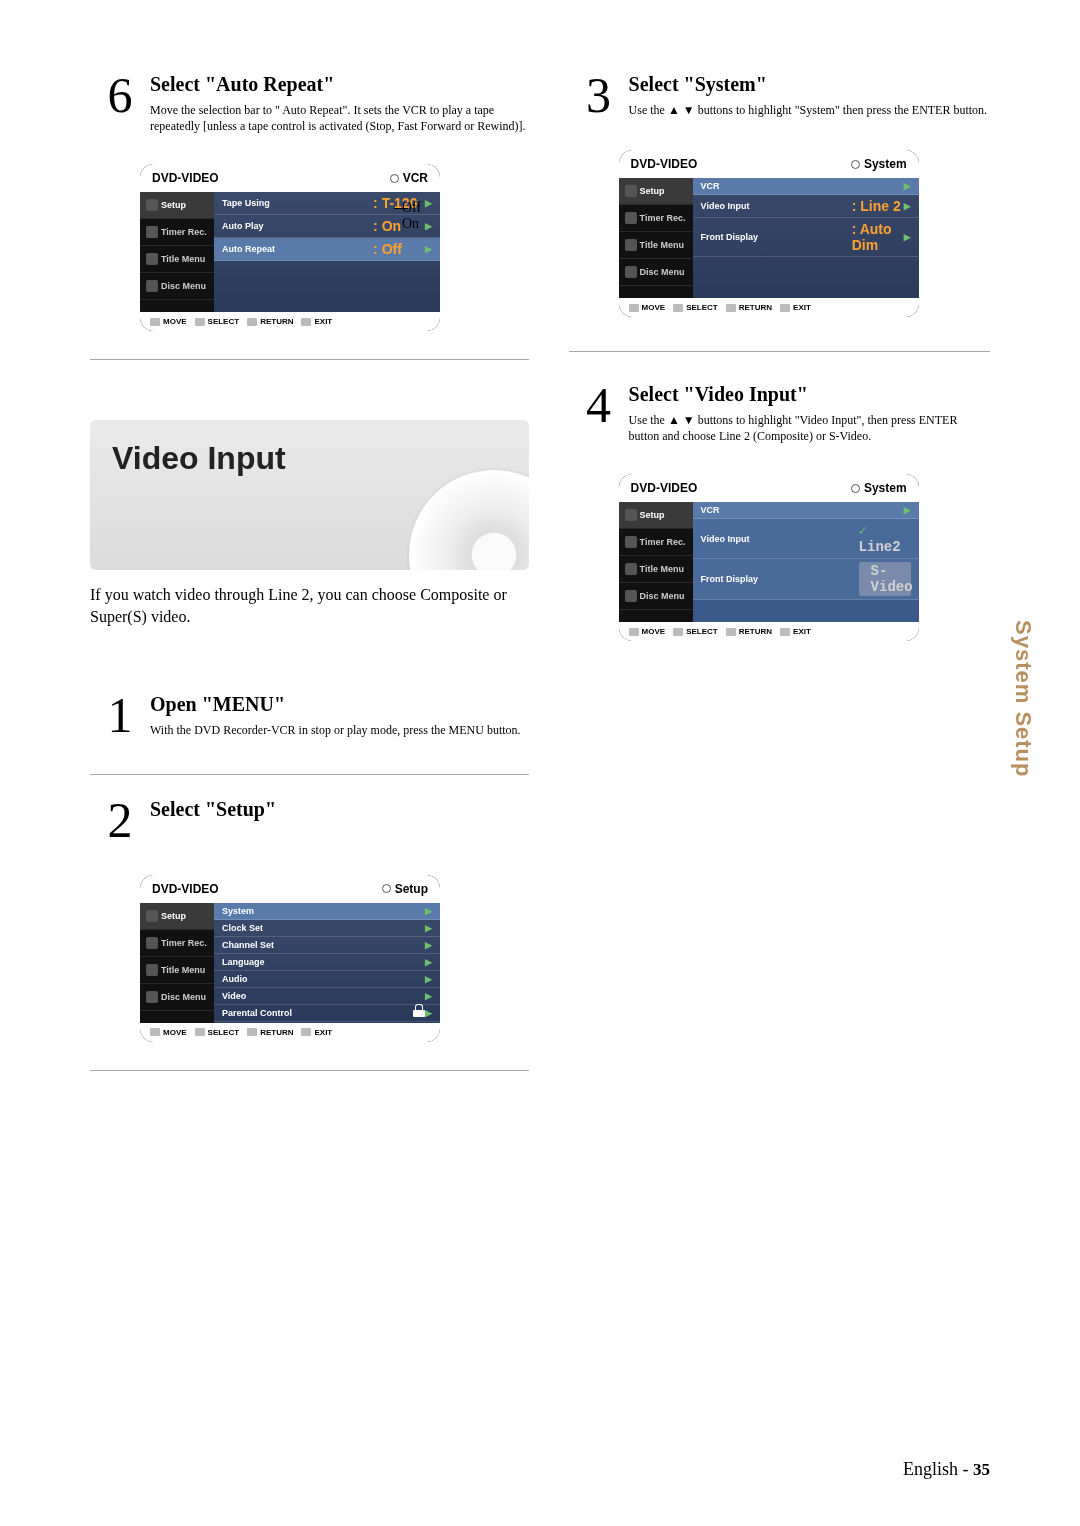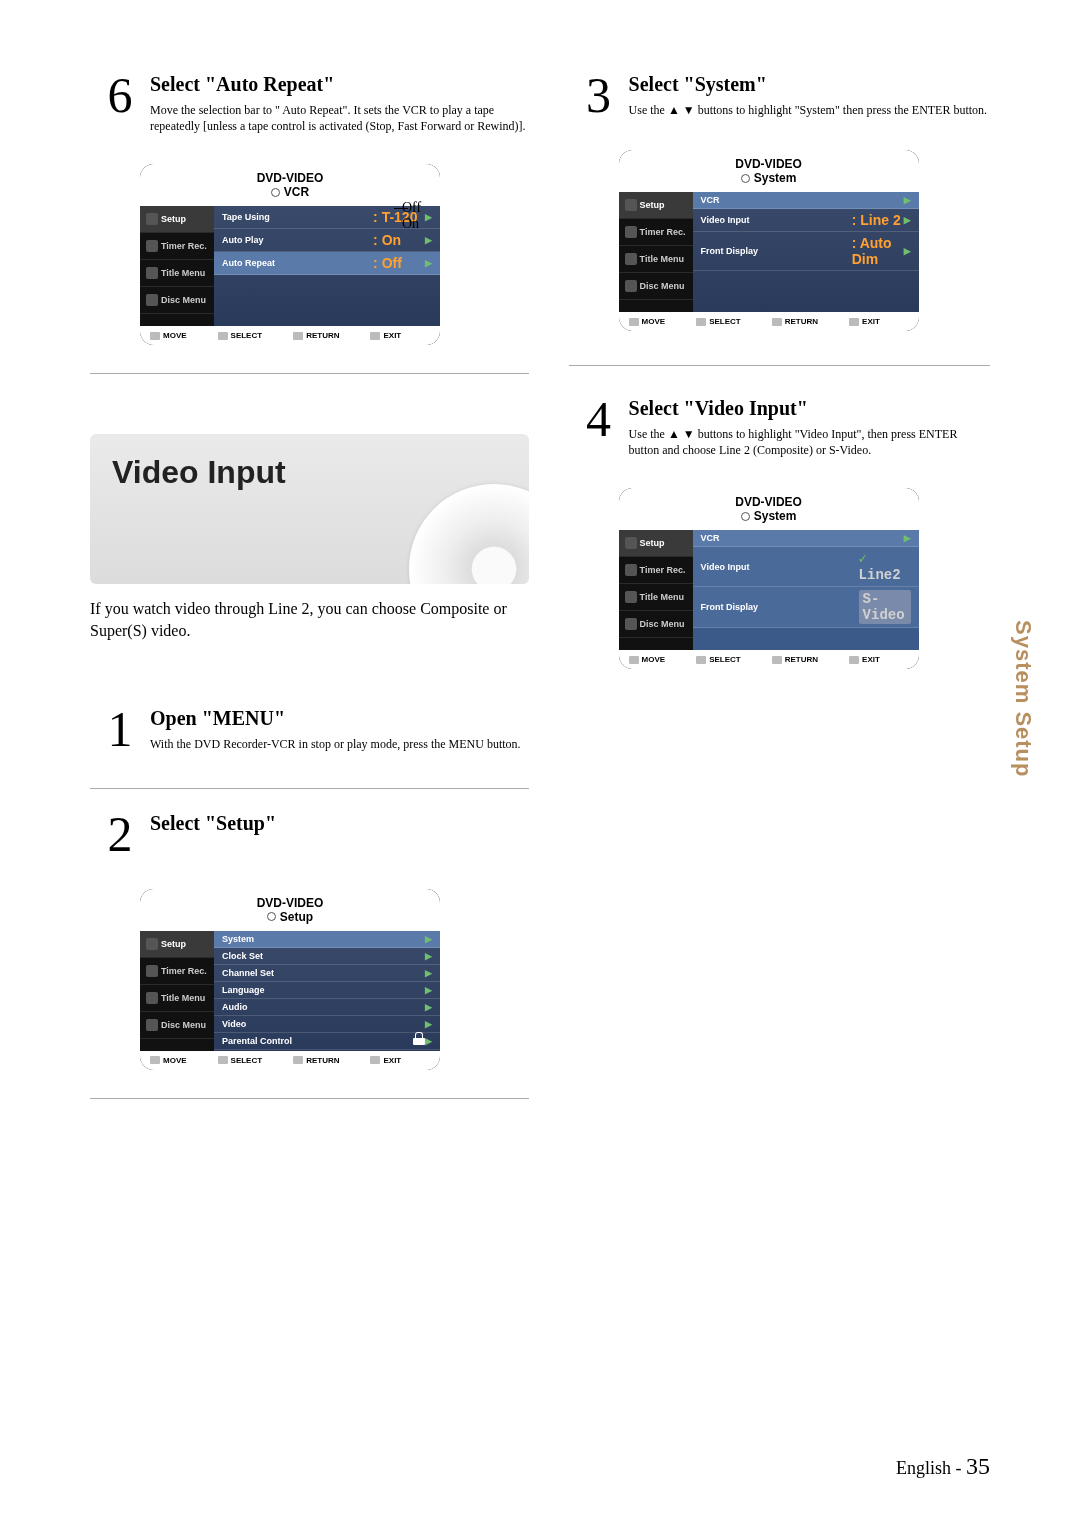--- a/index.html
+++ b/index.html
@@ -10,52 +10,52 @@
   .col-left { flex: 1.02; }
   .col-right { flex: 0.98; }
 
   .step { display: flex; margin-bottom: 18px; }
   .step-num { font-size: 50px; font-family: Georgia, serif; line-height: 1; width: 60px; text-align: center; font-weight: normal; }
   .step-body { flex: 1; padding-top: 3px; }
   .step-title { font-weight: bold; font-size: 20px; margin-bottom: 6px; font-family: Georgia, serif; }
   .step-desc { font-size: 12px; line-height: 1.35; font-family: Georgia, serif; }
 
   .osd { width: 300px; background: #2b2b2b; border-radius: 14px; margin: 12px 0 12px 50px; position: relative; overflow: visible; box-shadow: inset 0 0 0 1px #555; }
-  .osd-header { background: #fff; border-top-left-radius: 14px; border-top-right-radius: 14px; padding: 7px 12px; display: flex; justify-content: space-between; align-items: center; font-family: Arial, sans-serif; font-weight: bold; font-size: 12px; flex-direction: column; }
+  .osd-header { background: #fff; border-top-left-radius: 14px; border-top-right-radius: 14px; padding: 7px 12px; display: flex; justify-content: space-between; align-items: center; font-family: Arial, sans-serif; font-weight: bold; font-size: 12px; }
   .osd-header-left { color: #000; }
   .osd-header-right { color: #000; display: flex; align-items: center; gap: 4px; }
   .osd-body { display: flex; min-height: 120px; }
   .osd-side { width: 74px; background: #111; display: flex; flex-direction: column; }
   .osd-side-item { padding: 7px 6px; font-size: 9px; color: #ccc; font-family: Arial, sans-serif; font-weight: bold; display: flex; align-items: center; gap: 3px; border-bottom: 1px solid #2a2a2a; }
   .osd-side-item.selected { background: #3a3a3a; color: #fff; }
   .mini-icon { width: 12px; height: 12px; background: #555; border-radius: 2px; flex-shrink: 0; }
   .osd-main { flex: 1; background: linear-gradient(#3a4a6a, #2a3a5a); }
   .osd-main-blue { background: #3b5a8a; }
   .osd-row { display: flex; align-items: center; padding: 3px 8px; font-size: 9px; color: #fff; font-family: Arial, sans-serif; font-weight: bold; border-bottom: 1px solid rgba(255,255,255,0.15); }
   .osd-row.highlight { background: #5a7aaa; }
   .osd-row .lbl { flex: 1; }
   .osd-row .val { width: 52px; color: #ffa030; font-size: 14px; }
   .osd-row .val.faded { color: #d0d0d0; font-family: Liberation Mono, monospace; }
   .osd-row .arrow { color: #6fbf6f; font-size: 9px; }
-  .osd-footer { background: #fff; border-bottom-left-radius: 14px; border-bottom-right-radius: 14px; padding: 5px 10px; font-family: Arial, sans-serif; font-size: 8px; font-weight: bold; display: flex; gap: 31px; align-items: center; color: #000; }
+  .osd-footer { background: #fff; border-bottom-left-radius: 14px; border-bottom-right-radius: 14px; padding: 5px 10px; font-family: Arial, sans-serif; font-size: 8px; font-weight: bold; display: flex; gap: 8px; align-items: center; color: #000; }
   .foot-item { display: flex; align-items: center; gap: 3px; }
   .foot-icon { width: 10px; height: 8px; background: #bbb; border-radius: 1px; }
 
   hr.sep { border: none; border-top: 1px solid #aaa; margin: 16px 0 20px 0; }
   hr.sep2 { border: none; border-top: 1px solid #aaa; margin: 22px 0 28px 0; }
 
   .video-input-box { background: linear-gradient(#eaeaea, #dcdcdc); border-radius: 6px; padding: 20px 22px 10px 22px; height: 150px; position: relative; overflow: hidden; margin-bottom: 14px; }
   .video-input-title { font-family: Arial, sans-serif; font-weight: bold; font-size: 32px; color: #222; }
   .disc { position: absolute; right: -50px; top: 50px; width: 170px; height: 170px; border-radius: 50%; background: radial-gradient(circle at center, #fafafa 18%, #ddd 19%, #eee 40%, #fff 70%); box-shadow: 0 0 4px rgba(0,0,0,0.1); }
   .video-input-cap { font-size: 16px; line-height: 1.35; font-family: Georgia, serif; margin-bottom: 36px; }
 
   .side-tab { position: absolute; right: 44px; top: 620px; writing-mode: vertical-rl; font-family: Arial, sans-serif; font-weight: bold; color: #b89060; font-size: 22px; letter-spacing: 1px; }
 
   .page-foot { position: absolute; bottom: 46px; right: 90px; font-family: Georgia, serif; font-size: 18px; }
-  .page-foot .pagenum { font-weight: normal; font-size: 24px; }
+  .page-foot .pagenum { font-weight: bold; font-size: 17px; }
 
   .ring { width: 9px; height: 9px; border: 1px solid #555; border-radius: 50%; display: inline-block; }
   .check { color: #6fbf6f; font-weight: bold; }
   .lockpad { width: 12px; height: 9px; display: inline-block; position: relative; }
   .lockpad::before { content:""; position:absolute; left:2px; top:-4px; width:6px; height:6px; border:1px solid #fff; border-bottom:none; border-radius:3px 3px 0 0; }
   .lockpad::after { content:""; position:absolute; left:0; top:2px; width:12px; height:7px; background:#fff; border-radius:1px; }
 
   .annot { position: relative; }
   .annot-box { position: absolute; left: 312px; top: 48px; font-size: 14px; font-family: Georgia, serif; line-height: 1.1; }
   .annot-line1 { position:absolute; left:304px; top:56px; width:14px; height:1px; background:#000;}
@@ -375,21 +375,21 @@
             <div class="osd-row" style="background:#5a7aaa">
                 <span class="lbl">VCR</span>
                 <span class="arrow">▶</span>
               </div>
             <div class="osd-row" style="background:#4a6a9a">
                 <span class="lbl">Video Input</span>
                 <span class="val faded"><span class="check">✓</span> <span>Line2</span></span>
               </div>
             <div class="osd-row" style="background:#4a6a9a">
                 <span class="lbl">Front Display</span>
-                <span class="val faded" style="background:#7a8aaa; padding:1px 4px; border-radius:2px;">S-Video</span>
+                <span class="val faded" style="background:#7a8aaa; padding:1px 12px; border-radius:2px;">S-Video</span>
               </div>
           </div>
         </div>
         <div class="osd-footer">
           <span class="foot-item">
               <span class="foot-icon"></span>
               <span>MOVE</span>
             </span>
           <span class="foot-item">
               <span class="foot-icon"></span>

